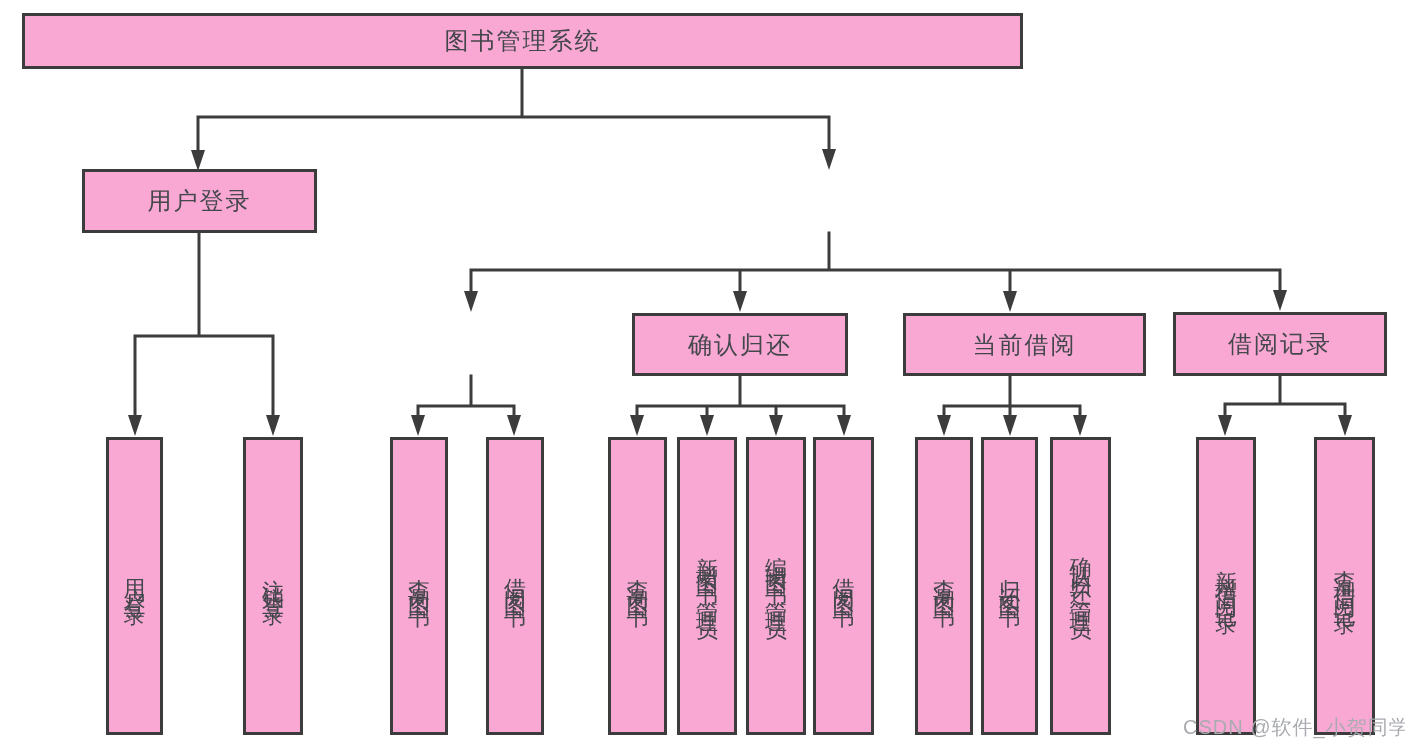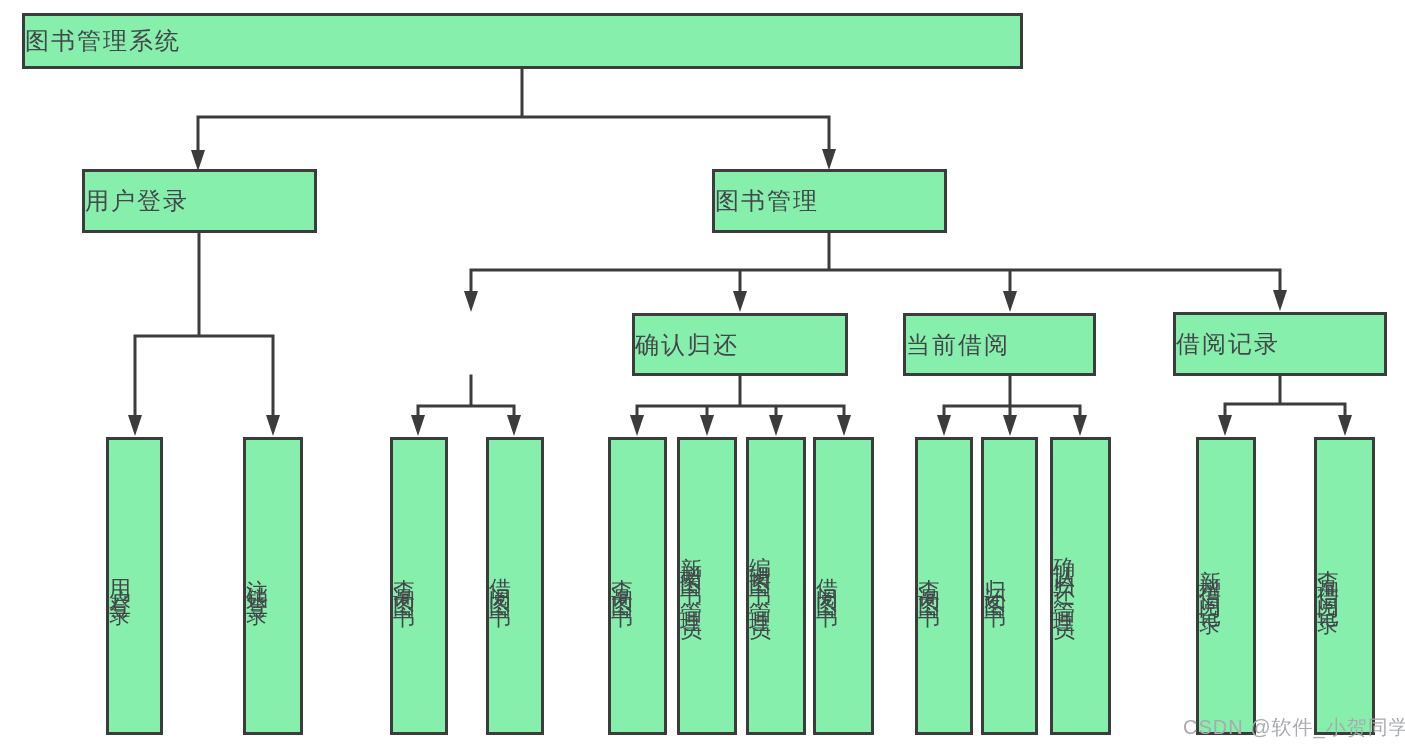--- a/index.html
+++ b/index.html
@@ -15,25 +15,25 @@
     position: absolute;
     left: 0; top: 0;
     width: 1405px; height: 747px;
     color: var(--line, #3c3c3c);
   }
   .connectors path { stroke: currentColor; stroke-width: 3; fill: none; stroke-linecap: square; }
   .connectors polygon { fill: currentColor; stroke: none; }
   .node {
     position: absolute;
     box-sizing: border-box;
-    background: #86efac;
+    background: #f9a8d4;
     border: 3px solid var(--line, #3c3c3c);
     display: flex;
     align-items: center;
-    justify-content: flex-start;
+    justify-content: center;
     color: var(--text, #43464b);
   }
   .node.h span {
     font-size: 24px;
     letter-spacing: 2px;
     white-space: nowrap;
   }
   .node.v span {
     writing-mode: vertical-rl;
     text-orientation: mixed;
@@ -101,28 +101,25 @@
     </g>
   </svg>
 
   <div class="node h" style="left:22px; top:13px; width:1001px; height:56px">
     <span>图书管理系统</span>
   </div>
 
   <div class="node h" style="left:82px; top:169px; width:235px; height:64px">
     <span>用户登录</span>
   </div>
-  <div class="node h" style="left:712px; top:169px; width:235px; height:64px">
-    <span>图书管理</span>
-  </div>
 
   <div class="node h" style="left:632px; top:313px; width:216px; height:63px">
     <span>确认归还</span>
   </div>
-  <div class="node h" style="left:903px; top:313px; width:193px; height:63px">
+  <div class="node h" style="left:903px; top:313px; width:243px; height:63px">
     <span>当前借阅</span>
   </div>
   <div class="node h" style="left:1173px; top:312px; width:214px; height:64px">
     <span>借阅记录</span>
   </div>
 
   <div class="node v" style="left:106px; top:437px; width:57px; height:298px">
     <span>用户登录</span>
   </div>
   <div class="node v" style="left:243px; top:437px; width:60px; height:298px">

